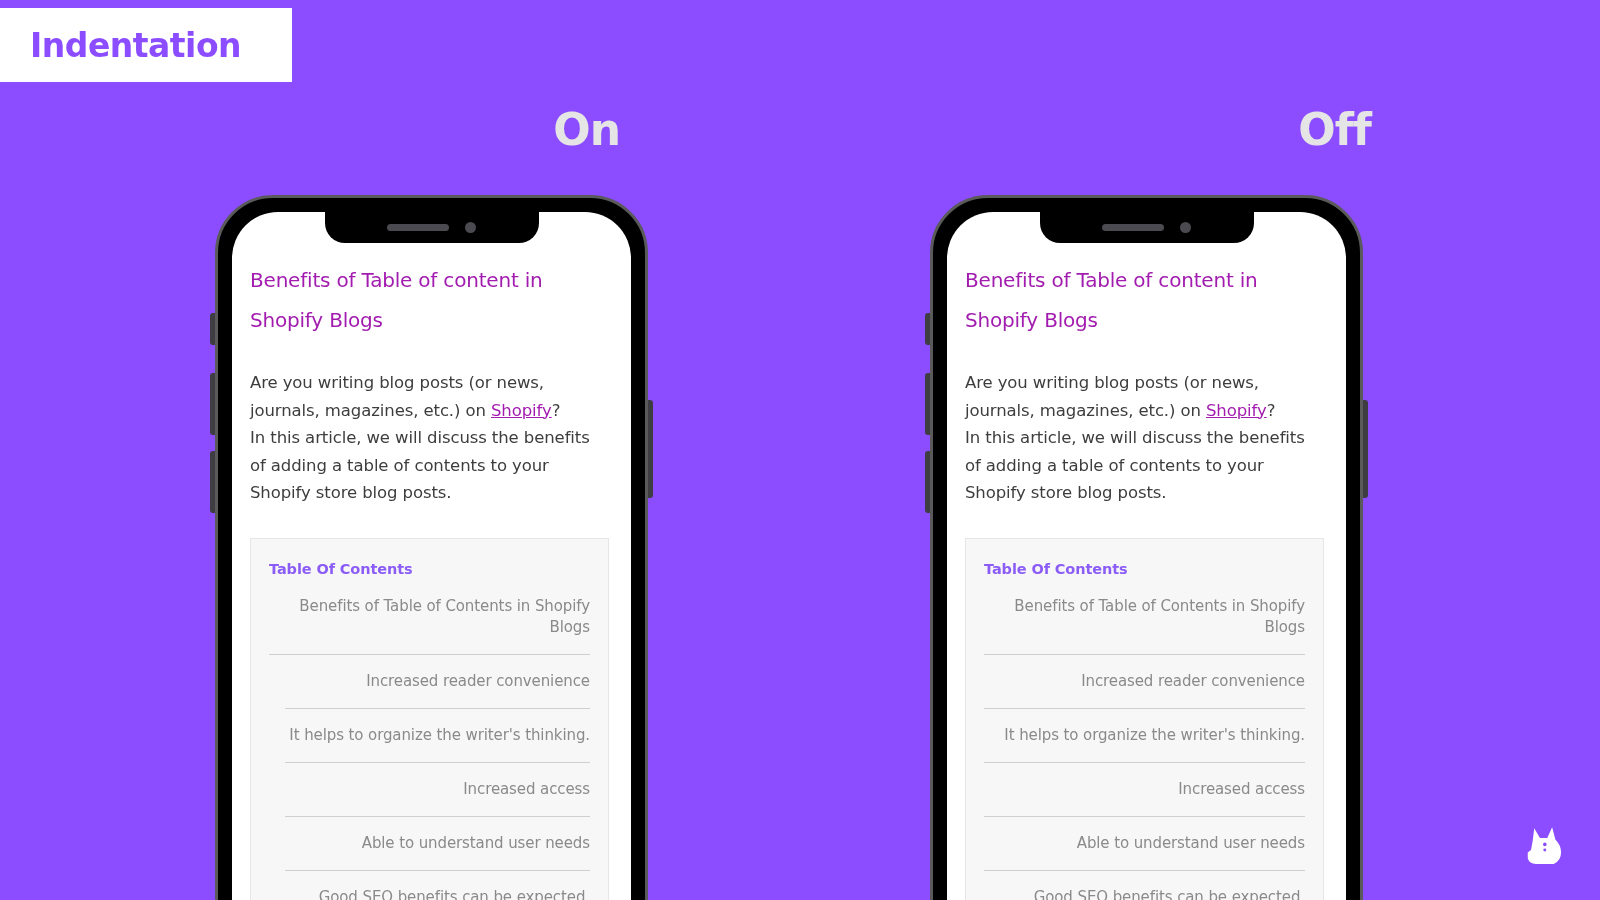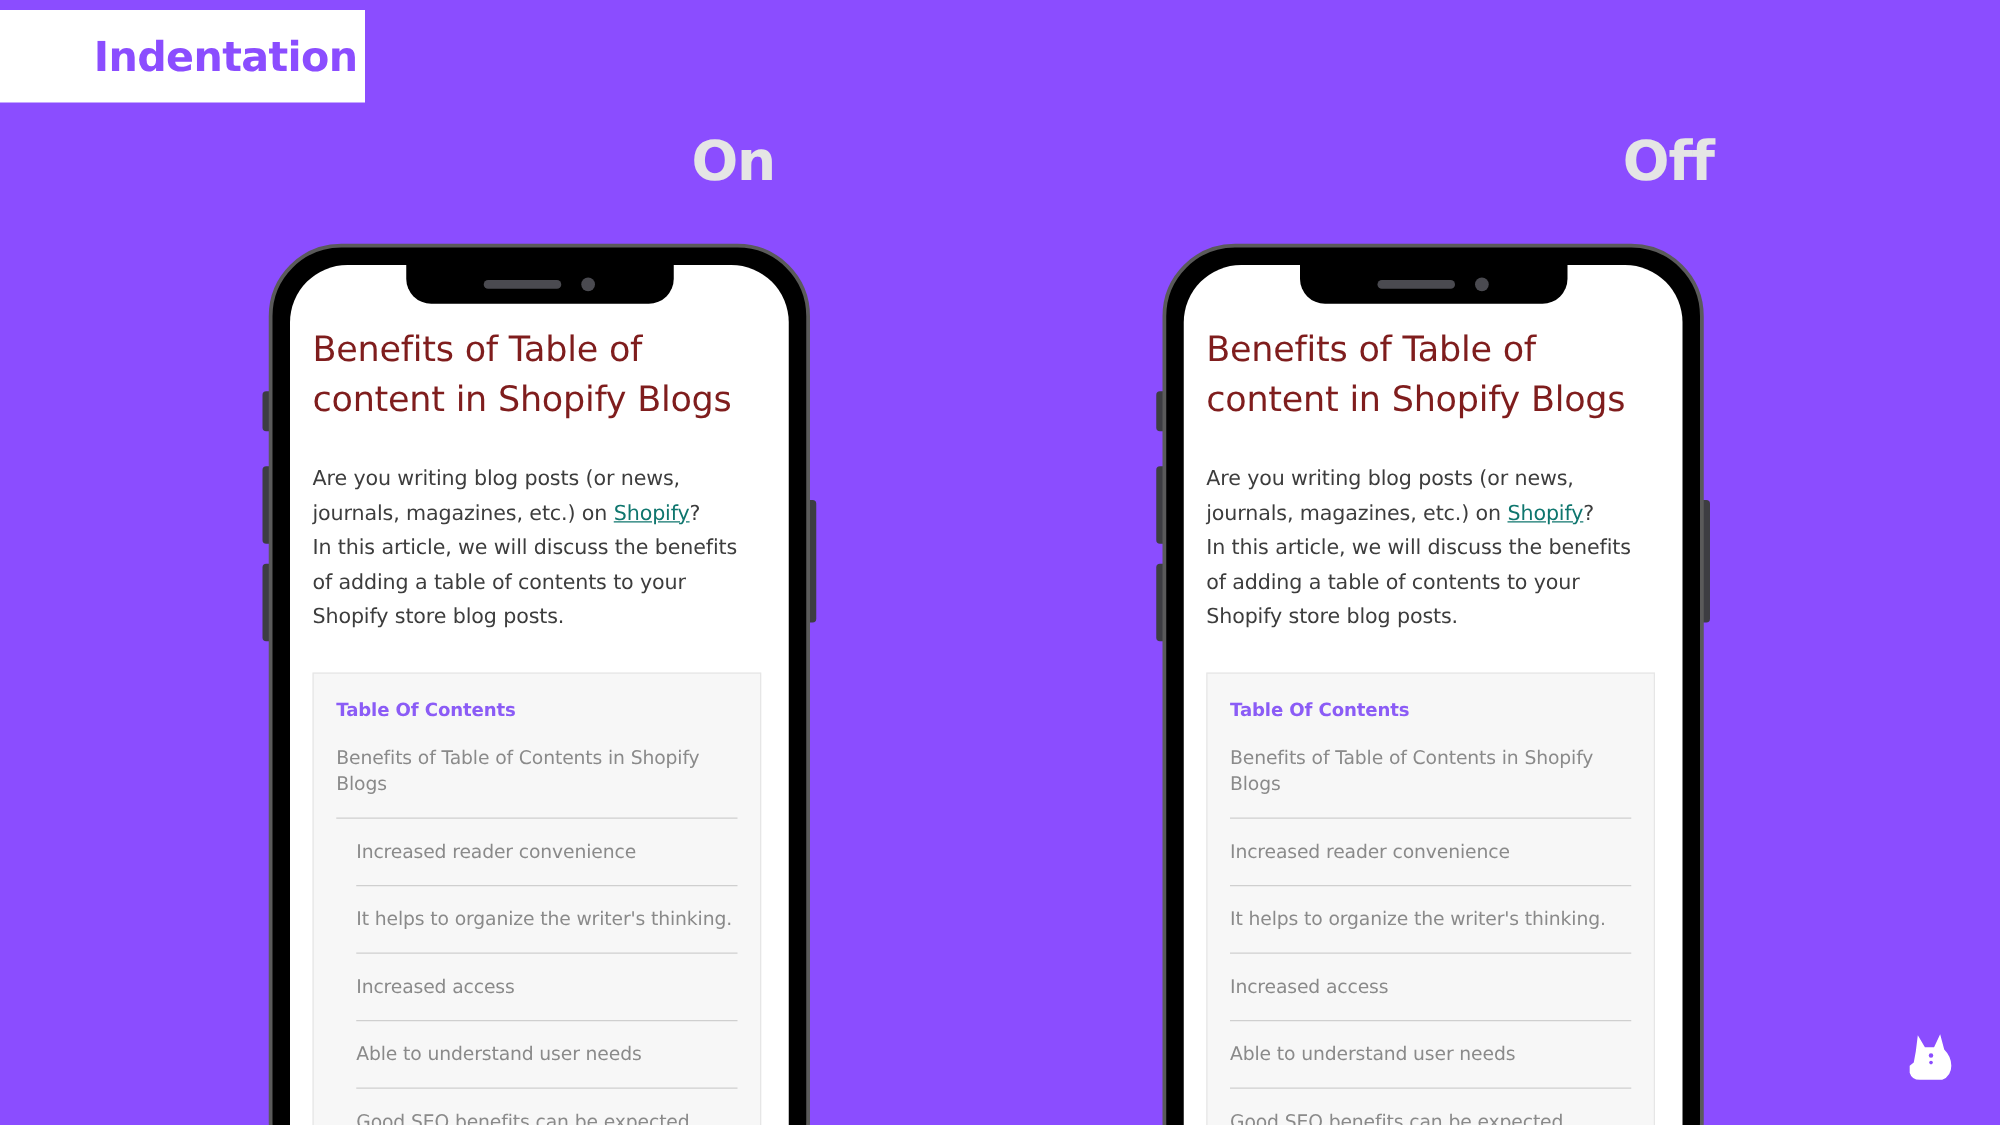--- a/index.html
+++ b/index.html
@@ -18,21 +18,20 @@
     background:#ffffff;
     display:flex; align-items:center;
     padding-left:30px;
   }
   .title-badge .txt {
     color:#8b4dff;
     font-size:33px;
     font-weight:bold;
     letter-spacing:-0.5px;
     font-family:"DejaVu Sans", sans-serif;
-    margin-left:45px;
   }
 
   
   .col-header {
     position:absolute;
     top:104px;
     color:#e5e5e5;
     font-size:44px;
     font-weight:bold;
     letter-spacing:-1px;
@@ -105,37 +104,37 @@
   .btn-power  { right:-5px; top:205px; width:6px; height:98px; border-radius:0 3px 3px 0; }
 
   
   .content {
     position:absolute;
     left:0; right:0; top:0; bottom:0;
     padding:48px 22px 0 18px;
   }
 
   .post-title {
-    font-size:28px;
+    font-size:20px;
     line-height:40px;
-    color:#7f1d1d;
+    color:#a21caf;
     font-weight:normal;
     letter-spacing:-0.2px;
     margin-bottom:29px;
   }
 
   .post-para {
     font-size:16.5px;
     line-height:27.5px;
     color:#3d3d3d;
     letter-spacing:-0.1px;
   }
   .post-para .lnk {
     text-decoration:underline;
-    color:#0f766e;
+    color:#a21caf;
   }
 
   .toc-box {
     margin-top:31px;
     background:#f7f7f7;
     border:1px solid #e6e6e6;
     padding:22px 18px 12px 18px;
   }
   .toc-heading {
     font-size:14.5px;
@@ -146,20 +145,21 @@
   }
   .toc-list { list-style:none; }
   .toc-item {
     font-size:15px;
     color:#8a8a8a;
     line-height:21px;
     letter-spacing:-0.1px;
     padding-bottom:16px;
     border-bottom:1px solid #cfcfcf;
     margin-bottom:16px;
+    text-align:right;
   }
   .toc-item:last-child {
     border-bottom:none;
     padding-bottom:4px;
     margin-bottom:0;
   }
   
   .toc-list.indent-on .toc-item.lvl2 { margin-left:16px; }
 
   

